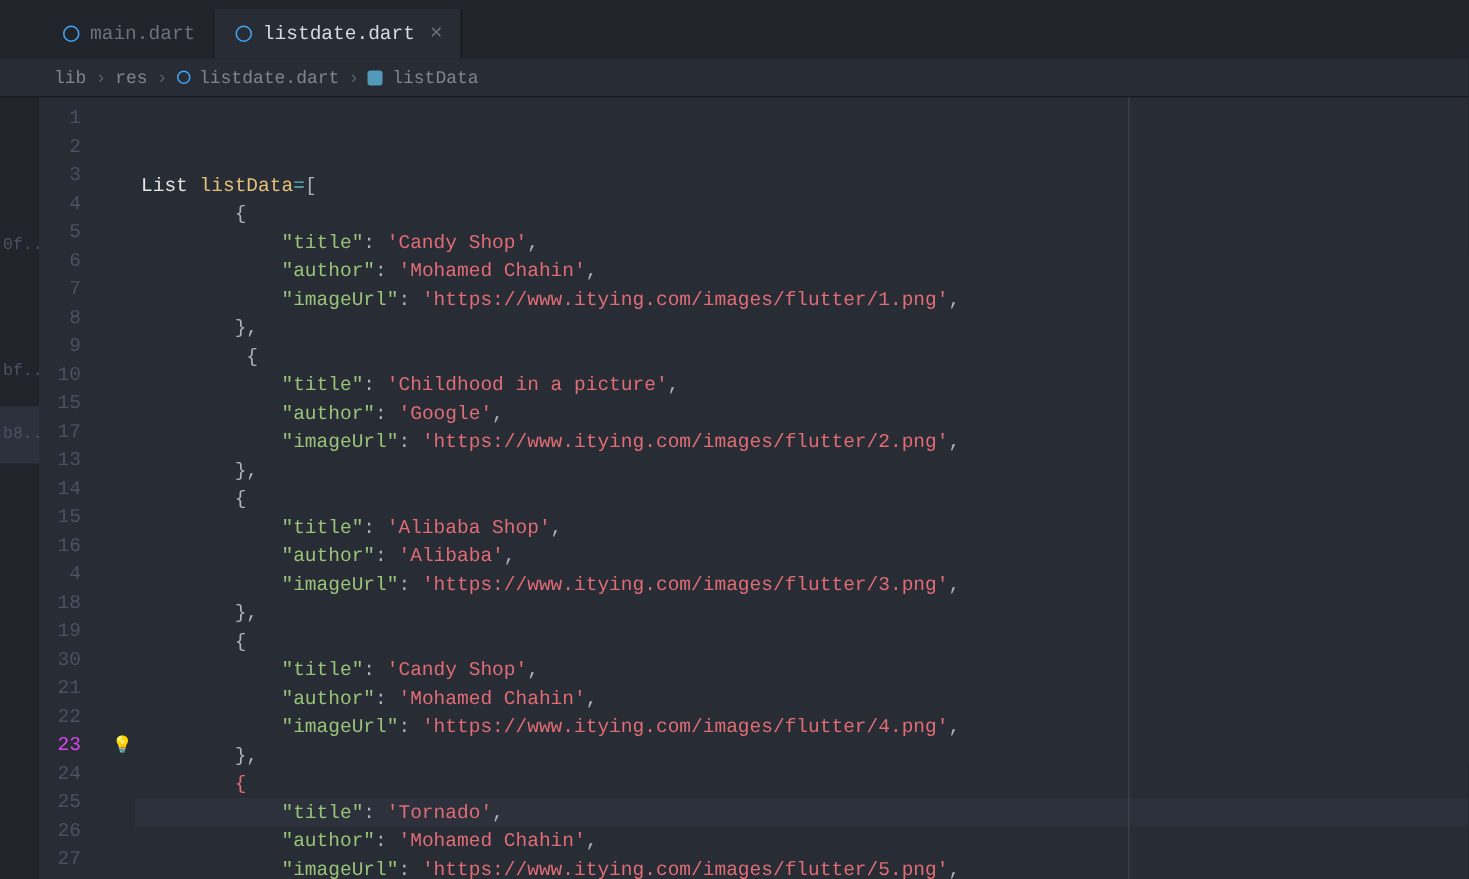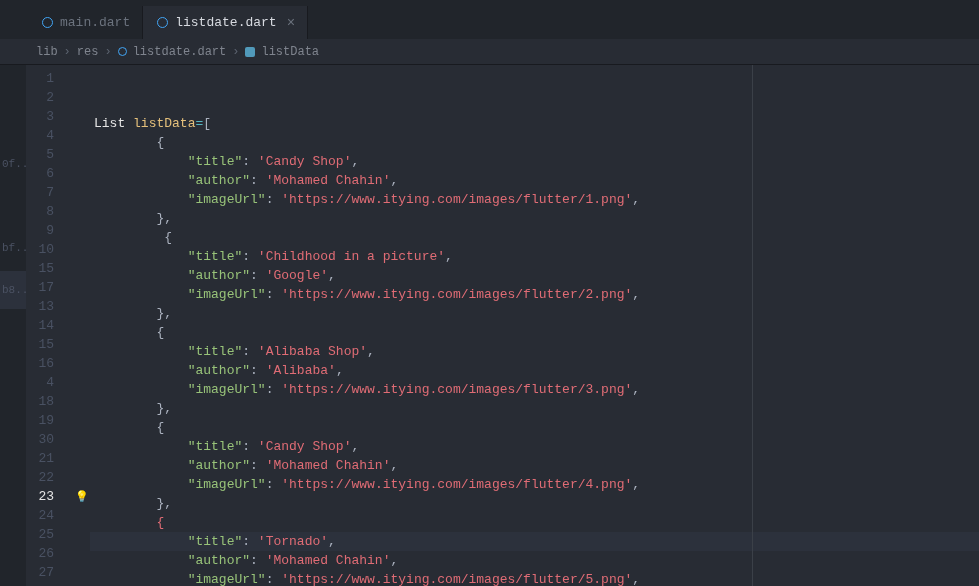--- a/index.html
+++ b/index.html
@@ -102,21 +102,21 @@
       padding-right: 20px;
       padding-top: 4px;
     }
     .line-number {
       height: 19px;
       line-height: 19px;
       color: #495162;
       font-size: 13px;
     }
     .line-number.current {
-      color: #e5e5e5;
+      color: #d946ef;
     }
     .bulb-gutter {
       width: 16px;
       background: #282c34;
       padding-top: 4px;
     }
     .bulb-slot {
       height: 19px;
       display: flex;
       align-items: center;

